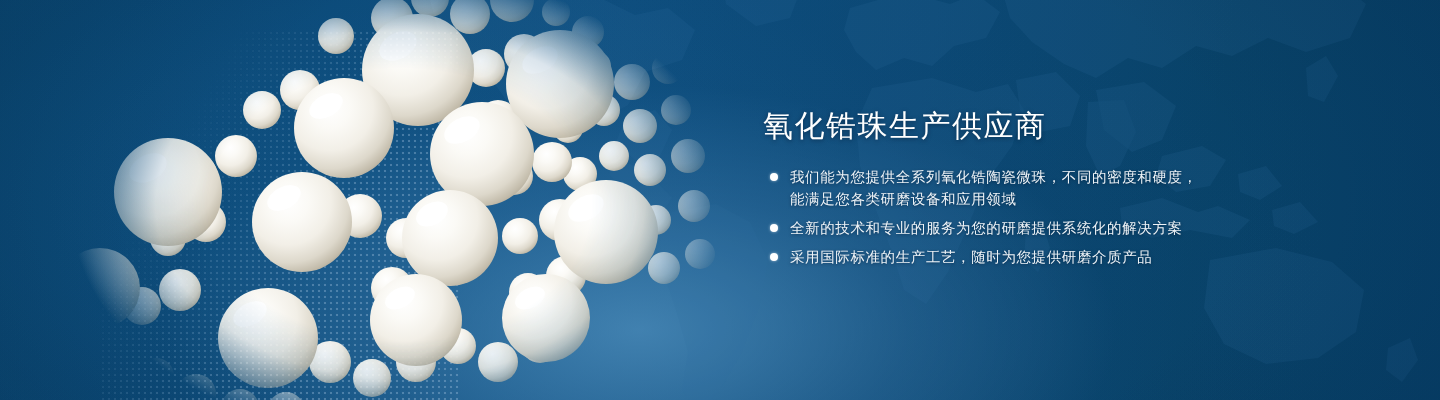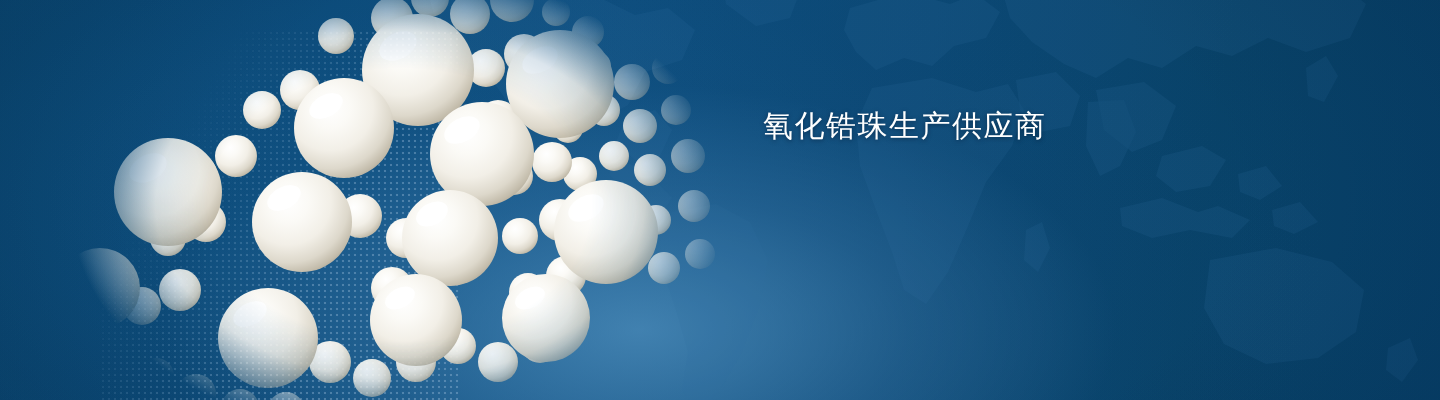--- a/index.html
+++ b/index.html
@@ -322,15 +322,34 @@
         <ellipse cx="86" cy="300" rx="15" ry="9" fill="#ffffff" opacity="0.88" transform="rotate(-28 86 300)"></ellipse>
         <ellipse cx="530" cy="328" rx="16" ry="10" fill="#ffffff" opacity="0.88" transform="rotate(-28 530 328)"></ellipse>
       </g>
     </svg>
   </div>
 
   <div class="content">
 
     <h1 class="headline">氧化锆珠生产供应商</h1>
 
+    <ul class="bullets">
+
+      <li class="bullet">
+        <span class="dot"></span>
+        <span>我们能为您提供全系列氧化锆陶瓷微珠，不同的密度和硬度，</span>
+        <span class="bullet-line2">能满足您各类研磨设备和应用领域</span>
+      </li>
+
+      <li class="bullet">
+        <span class="dot"></span>
+        <span>全新的技术和专业的服务为您的研磨提供系统化的解决方案</span>
+      </li>
+
+      <li class="bullet">
+        <span class="dot"></span>
+        <span>采用国际标准的生产工艺，随时为您提供研磨介质产品</span>
+      </li>
+
+    </ul>
   </div>
 
 </div>
 
 </body></html>

